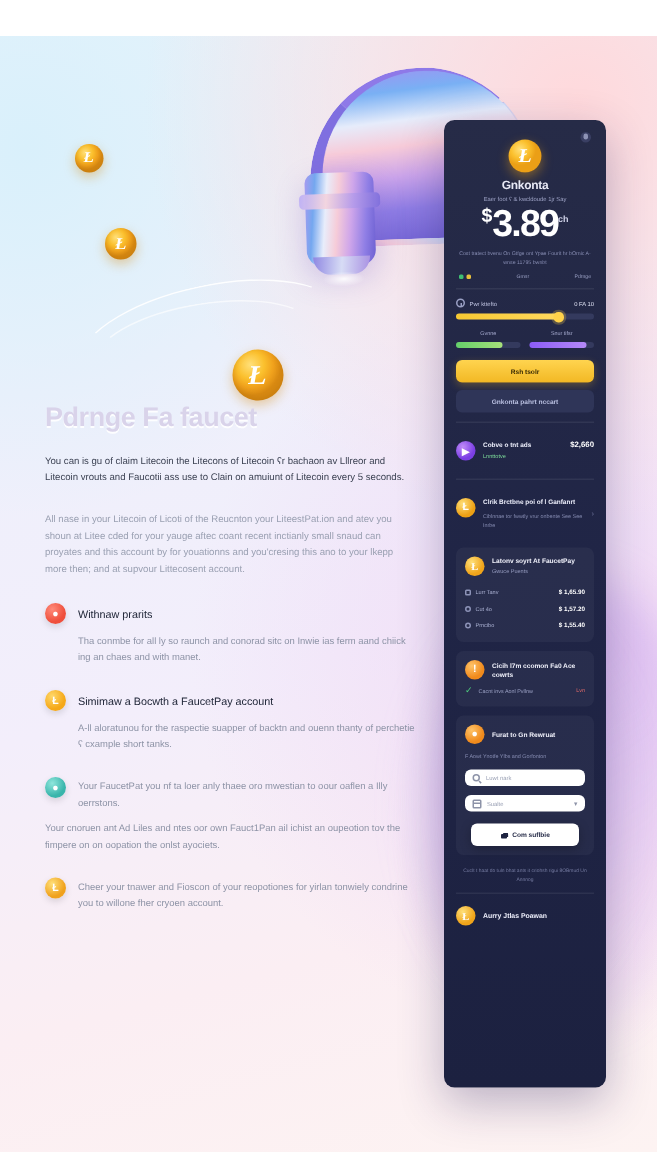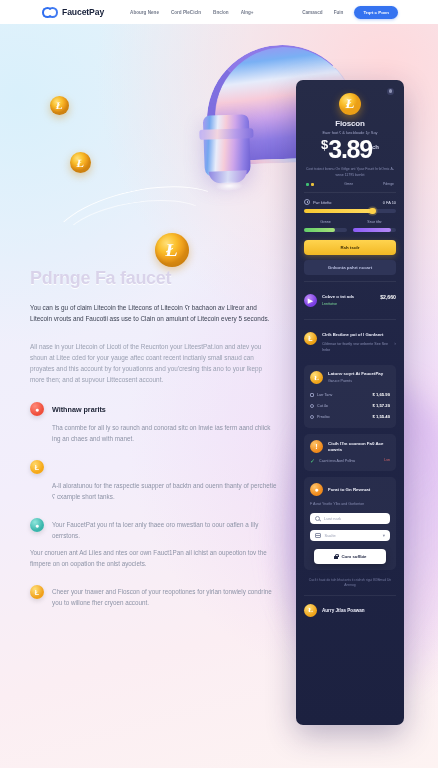--- a/index.html
+++ b/index.html
@@ -133,21 +133,21 @@
   .f-icon{
     flex:0 0 auto;width:14px;height:14px;border-radius:50%;
     display:flex;align-items:center;justify-content:center;
     font-size:7px;color:#fff;font-weight:700;
     box-shadow:0 2px 5px rgba(0,0,0,.13);
   }
   .f-icon.red{background:radial-gradient(60% 60% at 35% 30%,#ff8a7a,#ef4f3c);}
   .f-icon.yellow{background:radial-gradient(60% 60% at 35% 30%,#ffd86a,#f5a818);}
   .f-icon.teal{background:radial-gradient(60% 60% at 35% 30%,#8fe6dc,#39b5ab);}
   .f-icon.gold{background:radial-gradient(60% 60% at 35% 30%,#ffe07a,#f0a11c);}
-  .f-title{font-size:7.2px;font-weight:700;color:#202638;filter:blur(.2px);padding-top:3px;}
+  .f-title{font-size:7.2px;font-weight:400;color:#202638;filter:blur(.2px);padding-top:3px;}
   .f-body{font-size:6.3px;line-height:10.5px;color:#8d93a6;filter:blur(.2px);margin:3px 0 16px 0;}
   .f-body.indent{margin-left:22px;}
   .f-text{font-size:6.3px;line-height:10.5px;color:#8d93a6;filter:blur(.2px);padding-top:2px;}
 
   
   .panel{
     position:absolute;right:34px;top:80px;width:108px;height:645px;
     background:linear-gradient(180deg,#262b47 0%,#202546 45%,#1c2140 100%);
     border-radius:7px;z-index:20;overflow:hidden;
     box-shadow:0 10px 30px rgba(40,30,90,.30);
@@ -262,40 +262,20 @@
     border:.8px solid #1d2340;border-bottom:none;border-radius:2px 2px 0 0;}
   .foot{font-size:3.3px;color:#757ba1;text-align:center;line-height:5.4px;margin-top:8px;filter:blur(.25px);}
   .last{display:flex;align-items:center;gap:5px;margin-top:8px;}
   .last-t{font-size:4.6px;font-weight:700;color:#edeefb;filter:blur(.22px);}
 </style>
 </head>
 <body>
 
 <div class="page">
 
-  <div class="nav">
-    <div class="brand">
-      <div class="brand-mark">
-        <div class="ring r1"></div>
-          <div class="ring r2"></div>
-      </div>
-      <div class="brand-name">FaucetPay</div>
-    </div>
-    <div class="nav-links">
-      <div class="nav-link">Abourg Nene</div>
-      <div class="nav-link">Cord PleCicln</div>
-      <div class="nav-link">Bnc/on</div>
-      <div class="nav-link">Alng+</div>
-    </div>
-    <div class="nav-right">
-      <div class="nav-link">Camascd</div>
-      <div class="nav-link">Fuin</div>
-      <div class="nav-cta">Trqrt c Povn</div>
-    </div>
-  </div>
 
   <div class="hero-bg">
     <div class="blob"></div>
   </div>
 
   <div class="art">
     <div class="faucet">
       <div class="pipe"></div>
       <div class="pipe-arc"></div>
       <div class="spout"></div>
@@ -322,20 +302,21 @@
     <div class="lead muted">All nase in your Litecoin of Licoti of the Reucnton your LiteestPat.ion and atev you shoun at Litee cded for your yauge aftec coant recent inctianly small snaud can proyates and this account by for youationns and you'cresing this ano to your lkepp more then; and at supvour Littecosent account.</div>
 
     <div class="feature">
       <div class="f-icon red">●</div>
       <div class="f-title">Withnaw prarits</div>
     </div>
     <div class="f-body indent">Tha conmbe for all ly so raunch and conorad sitc on Inwie ias ferm aand chiick ing an chaes and with manet.</div>
 
     <div class="feature">
       <div class="f-icon yellow">Ł</div>
+      <div class="f-title">Simimaw a Bocwth a FaucetPay account</div>
     </div>
     <div class="f-body indent">A-ll aloratunou for the raspectie suapper of backtn and ouenn thanty of perchetie ʕ cxample short tanks.</div>
 
     <div class="feature">
       <div class="f-icon teal">●</div>
       <div class="f-text">Your FaucetPat you nf ta loer anly thaee oro mwestian to oour oaflen a Illy oerrstons.</div>
     </div>
 
     <div class="f-body">Your cnoruen ant Ad Liles and ntes oor own Fauct1Pan ail ichist an oupeotion tov the fimpere on on oopation the onlst ayociets.</div>
 
@@ -346,21 +327,21 @@
   </div>
 
   <div class="panel">
     <div class="panel-pad">
 
       <div class="panel-top">
         <div class="p-user"></div>
         <div class="reward-coin">
           <span>Ł</span>
         </div>
-        <div class="p-title">Fioscon</div>
+        <div class="p-title">Gnkonta</div>
         <div class="p-sub">Eaer foot ʕ &amp; kwcldoude 1jr Say</div>
       </div>
 
       <div class="amount">
         <span class="cur">$</span><span>3.89</span><span class="dec">ch</span>
       </div>
       <div class="p-note">Cost tratect bvenu On Gtfge ont Ypae Fourit hr bOrnic A-wnse 11795 bwnbt</div>
 
       <div class="p-chips">
         <div class="dotrow">

